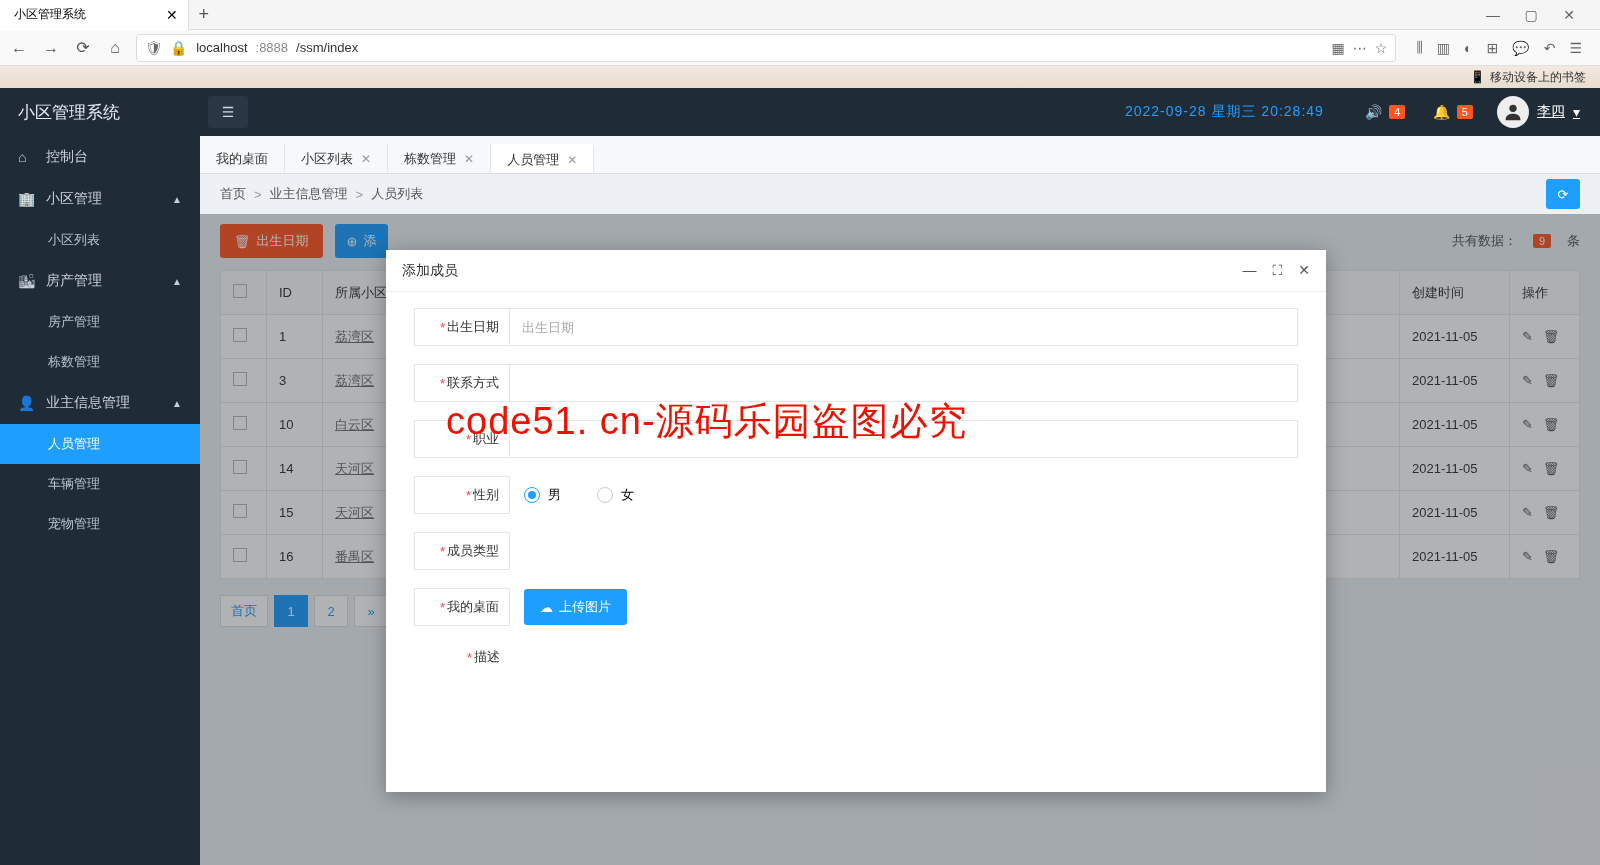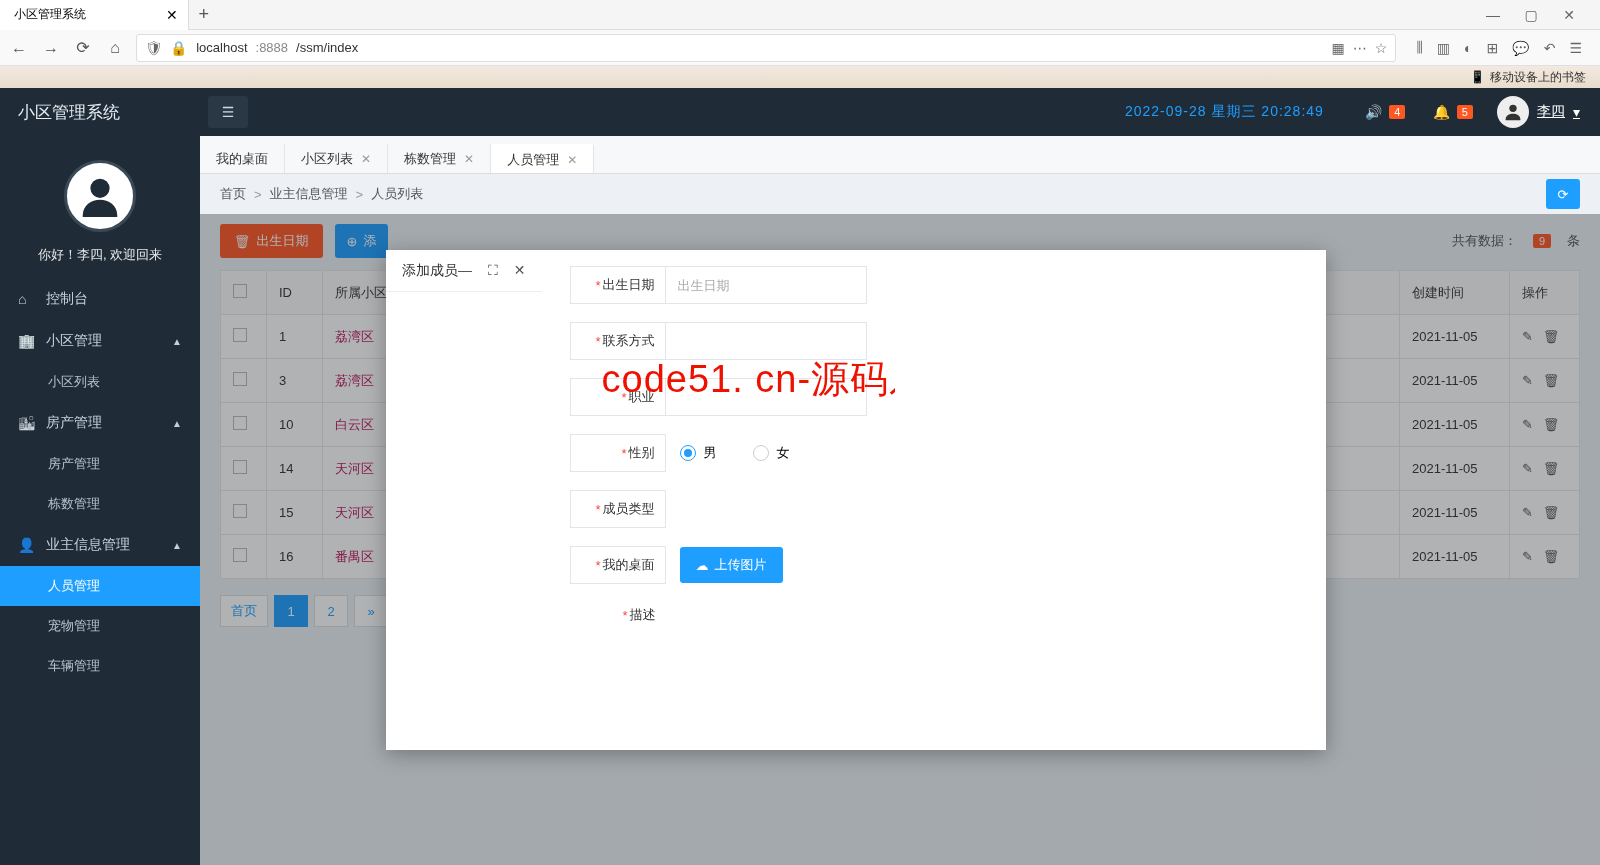--- a/index.html
+++ b/index.html
@@ -64,31 +64,31 @@
 .toolbar-row { display: flex; align-items: center; gap: 12px; margin-bottom: 12px; }
 .btn-del { background: #ff5722; color: #fff; padding: 8px 14px; border-radius: 3px; display: flex; align-items: center; gap: 6px; font-size: 13px; cursor: pointer; border: none; }
 .btn-add { background: #1e9fff; color: #fff; padding: 8px 12px; border-radius: 3px; display: flex; align-items: center; gap: 6px; font-size: 13px; cursor: pointer; border: none; }
 .count-info { margin-left: auto; font-size: 13px; color: #555; display: flex; align-items: center; gap: 16px; }
 .count-badge { background: #ff5722; color: #fff; font-size: 11px; padding: 1px 6px; border-radius: 2px; }
 
 .data-table { width: 100%; border-collapse: collapse; background: #fff; }
 .data-table th, .data-table td { border: 1px solid #e6e6e6; padding: 10px 12px; text-align: left; font-size: 13px; color: #333; height: 44px; }
 .data-table th { background: #fafafa; font-weight: 500; }
 .chk { width: 14px; height: 14px; border: 1px solid #bbb; display: inline-block; cursor: pointer; }
-.district-link { color: #be185d; cursor: pointer; }
+.district-link { text-decoration: underline; color: #737373; cursor: pointer; }
 .row-act { display: flex; gap: 10px; color: #555; }
 .row-act span { cursor: pointer; }
 
 .pagination { margin-top: 16px; display: flex; gap: 6px; }
 .pg-btn { min-width: 34px; height: 32px; border: 1px solid #ddd; background: #fff; display: flex; align-items: center; justify-content: center; font-size: 13px; color: #1e9fff; cursor: pointer; padding: 0 10px; }
 .pg-btn.active { background: #1e9fff; color: #fff; border-color: #1e9fff; }
 
 
 .dialog-mask { position: absolute; left: 0; right: 0; top: 0; bottom: 0; background: rgba(30,35,40,0.35); }
-.dialog { position: absolute; left: 186px; top: 36px; width: 940px; background: #fff; box-shadow: 0 4px 20px rgba(0,0,0,0.3); display: flex; flex-direction: row; }
+.dialog { position: absolute; left: 186px; top: 36px; width: 940px; background: #fff; box-shadow: 0 4px 20px rgba(0,0,0,0.3); display: flex; flex-direction: column; }
 .dlg-header { height: 42px; display: flex; align-items: center; padding: 0 16px; font-size: 14px; color: #333; border-bottom: 1px solid #eee; }
 .dlg-hdr-icons { margin-left: auto; display: flex; gap: 16px; color: #555; font-size: 14px; }
 .dlg-hdr-icons span { cursor: pointer; }
 .dlg-body { padding: 16px 28px 24px; position: relative; overflow-y: auto; height: 500px; }
 .dlg-body::-webkit-scrollbar { width: 8px; }
 .dlg-body::-webkit-scrollbar-thumb { background: rgba(0,0,0,0.15); border-radius: 4px; }
 
 .form-row { display: flex; align-items: center; margin-bottom: 18px; }
 .form-label { width: 96px; height: 38px; border: 1px solid #e2e6ea; display: flex; align-items: center; justify-content: flex-end; padding-right: 10px; font-size: 13px; color: #333; background: #fff; }
 .form-label .req { color: #f44; margin-right: 2px; }
@@ -175,29 +175,20 @@
         </svg>
     </span>
     <span>李四</span>
     <span>▾</span>
   </div>
 </div>
 
 <div class="app">
 
   <div class="sidebar">
-    <div class="side-profile">
-      <div class="side-avatar">
-        <svg viewBox="0 0 24 24" fill="#1f2c38">
-            <circle cx="12" cy="8" r="5"></circle>
-            <path d="M3 22c0-5 4.5-8 9-8s9 3 9 8v1H3z"></path>
-          </svg>
-      </div>
-      <div class="welcome-line">你好！李四, 欢迎回来</div>
-    </div>
 
     <div class="nav-item">
       <span class="nav-icon">⌂</span>
       <span>控制台</span>
     </div>
     <div class="nav-item">
       <span class="nav-icon">🏢</span>
       <span>小区管理</span>
       <span class="chev">▲</span>
     </div>
@@ -219,24 +210,24 @@
 
     <div class="nav-item">
       <span class="nav-icon">👤</span>
       <span>业主信息管理</span>
       <span class="chev">▲</span>
     </div>
     <div class="nav-sub active">
         <span>人员管理</span>
       </div>
     <div class="nav-sub">
+        <span>车辆管理</span>
+      </div>
+    <div class="nav-sub">
         <span>宠物管理</span>
-      </div>
-    <div class="nav-sub">
-        <span>车辆管理</span>
       </div>
   </div>
 
   <div class="main">
     <div class="content-tabs">
       <div class="ct-tab">
           <span>我的桌面</span>
         </div>
       <div class="ct-tab">
           <span>小区列表</span>

